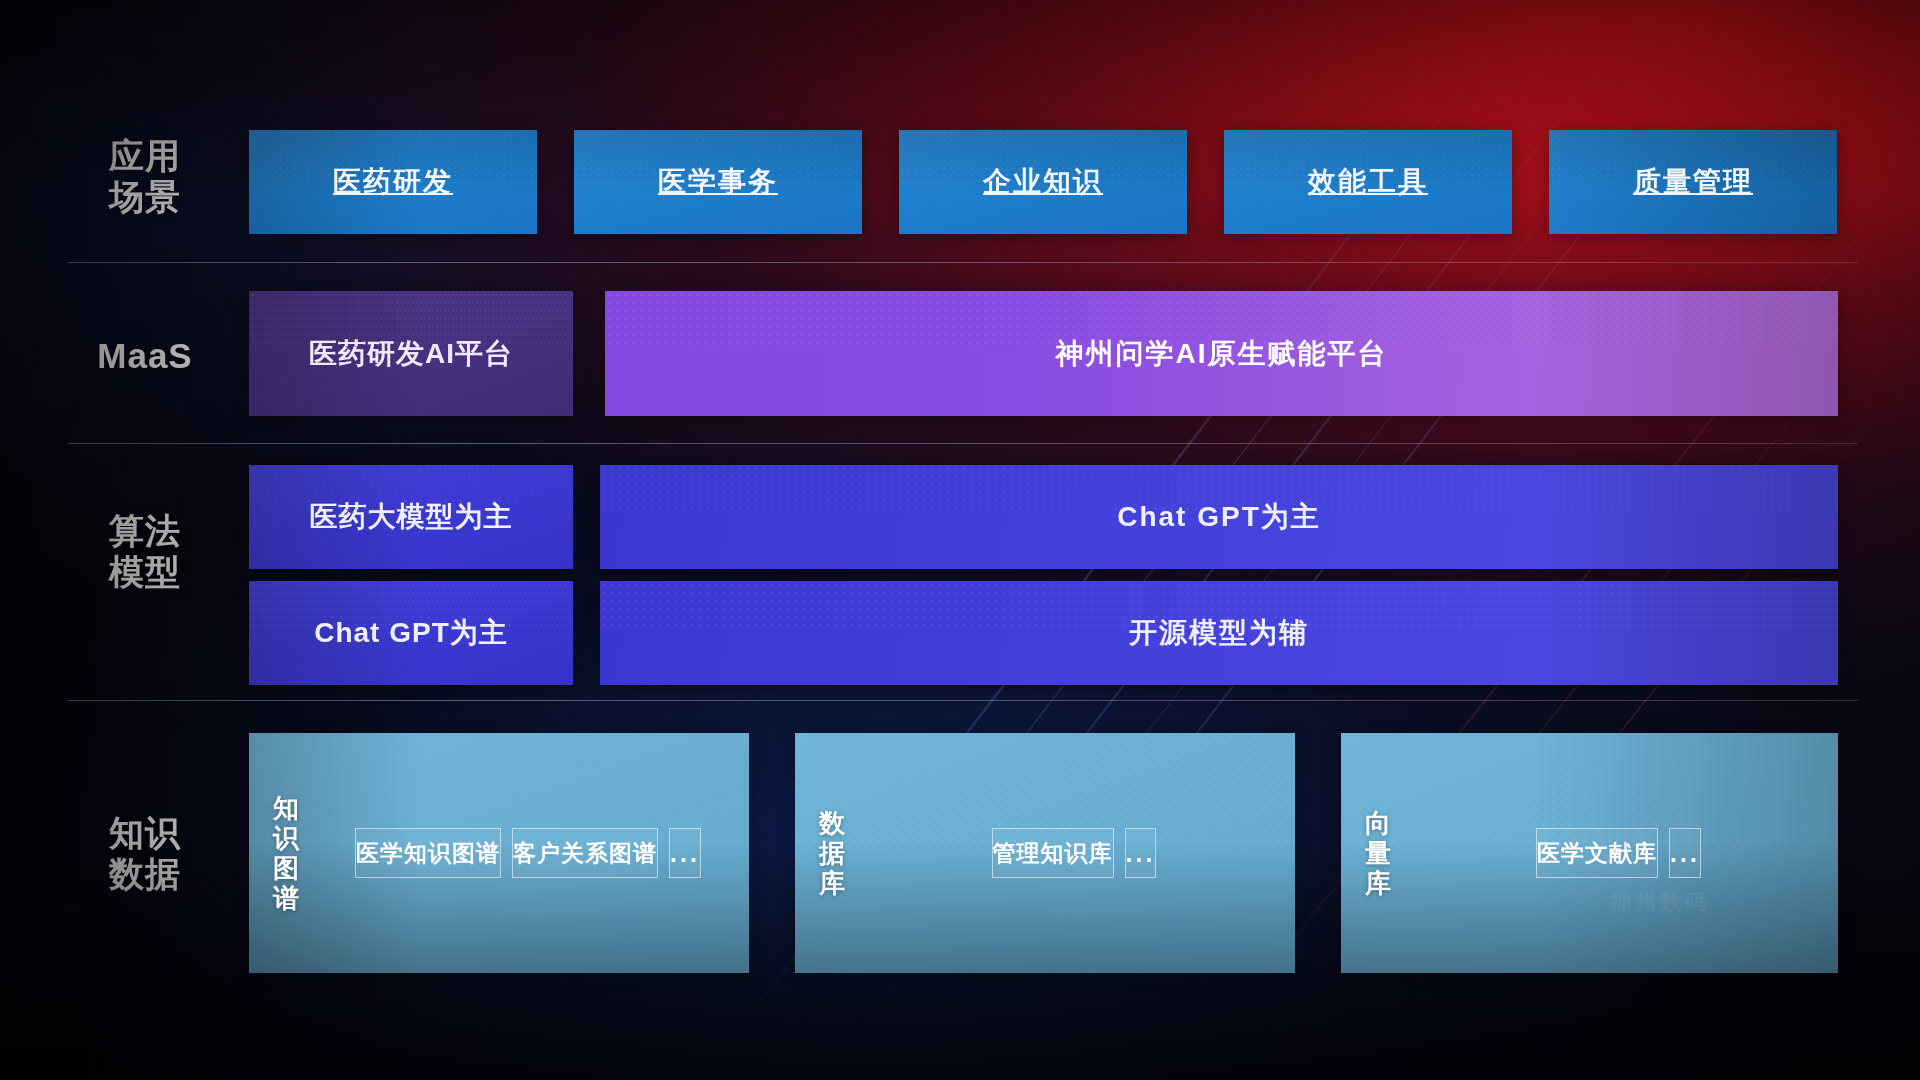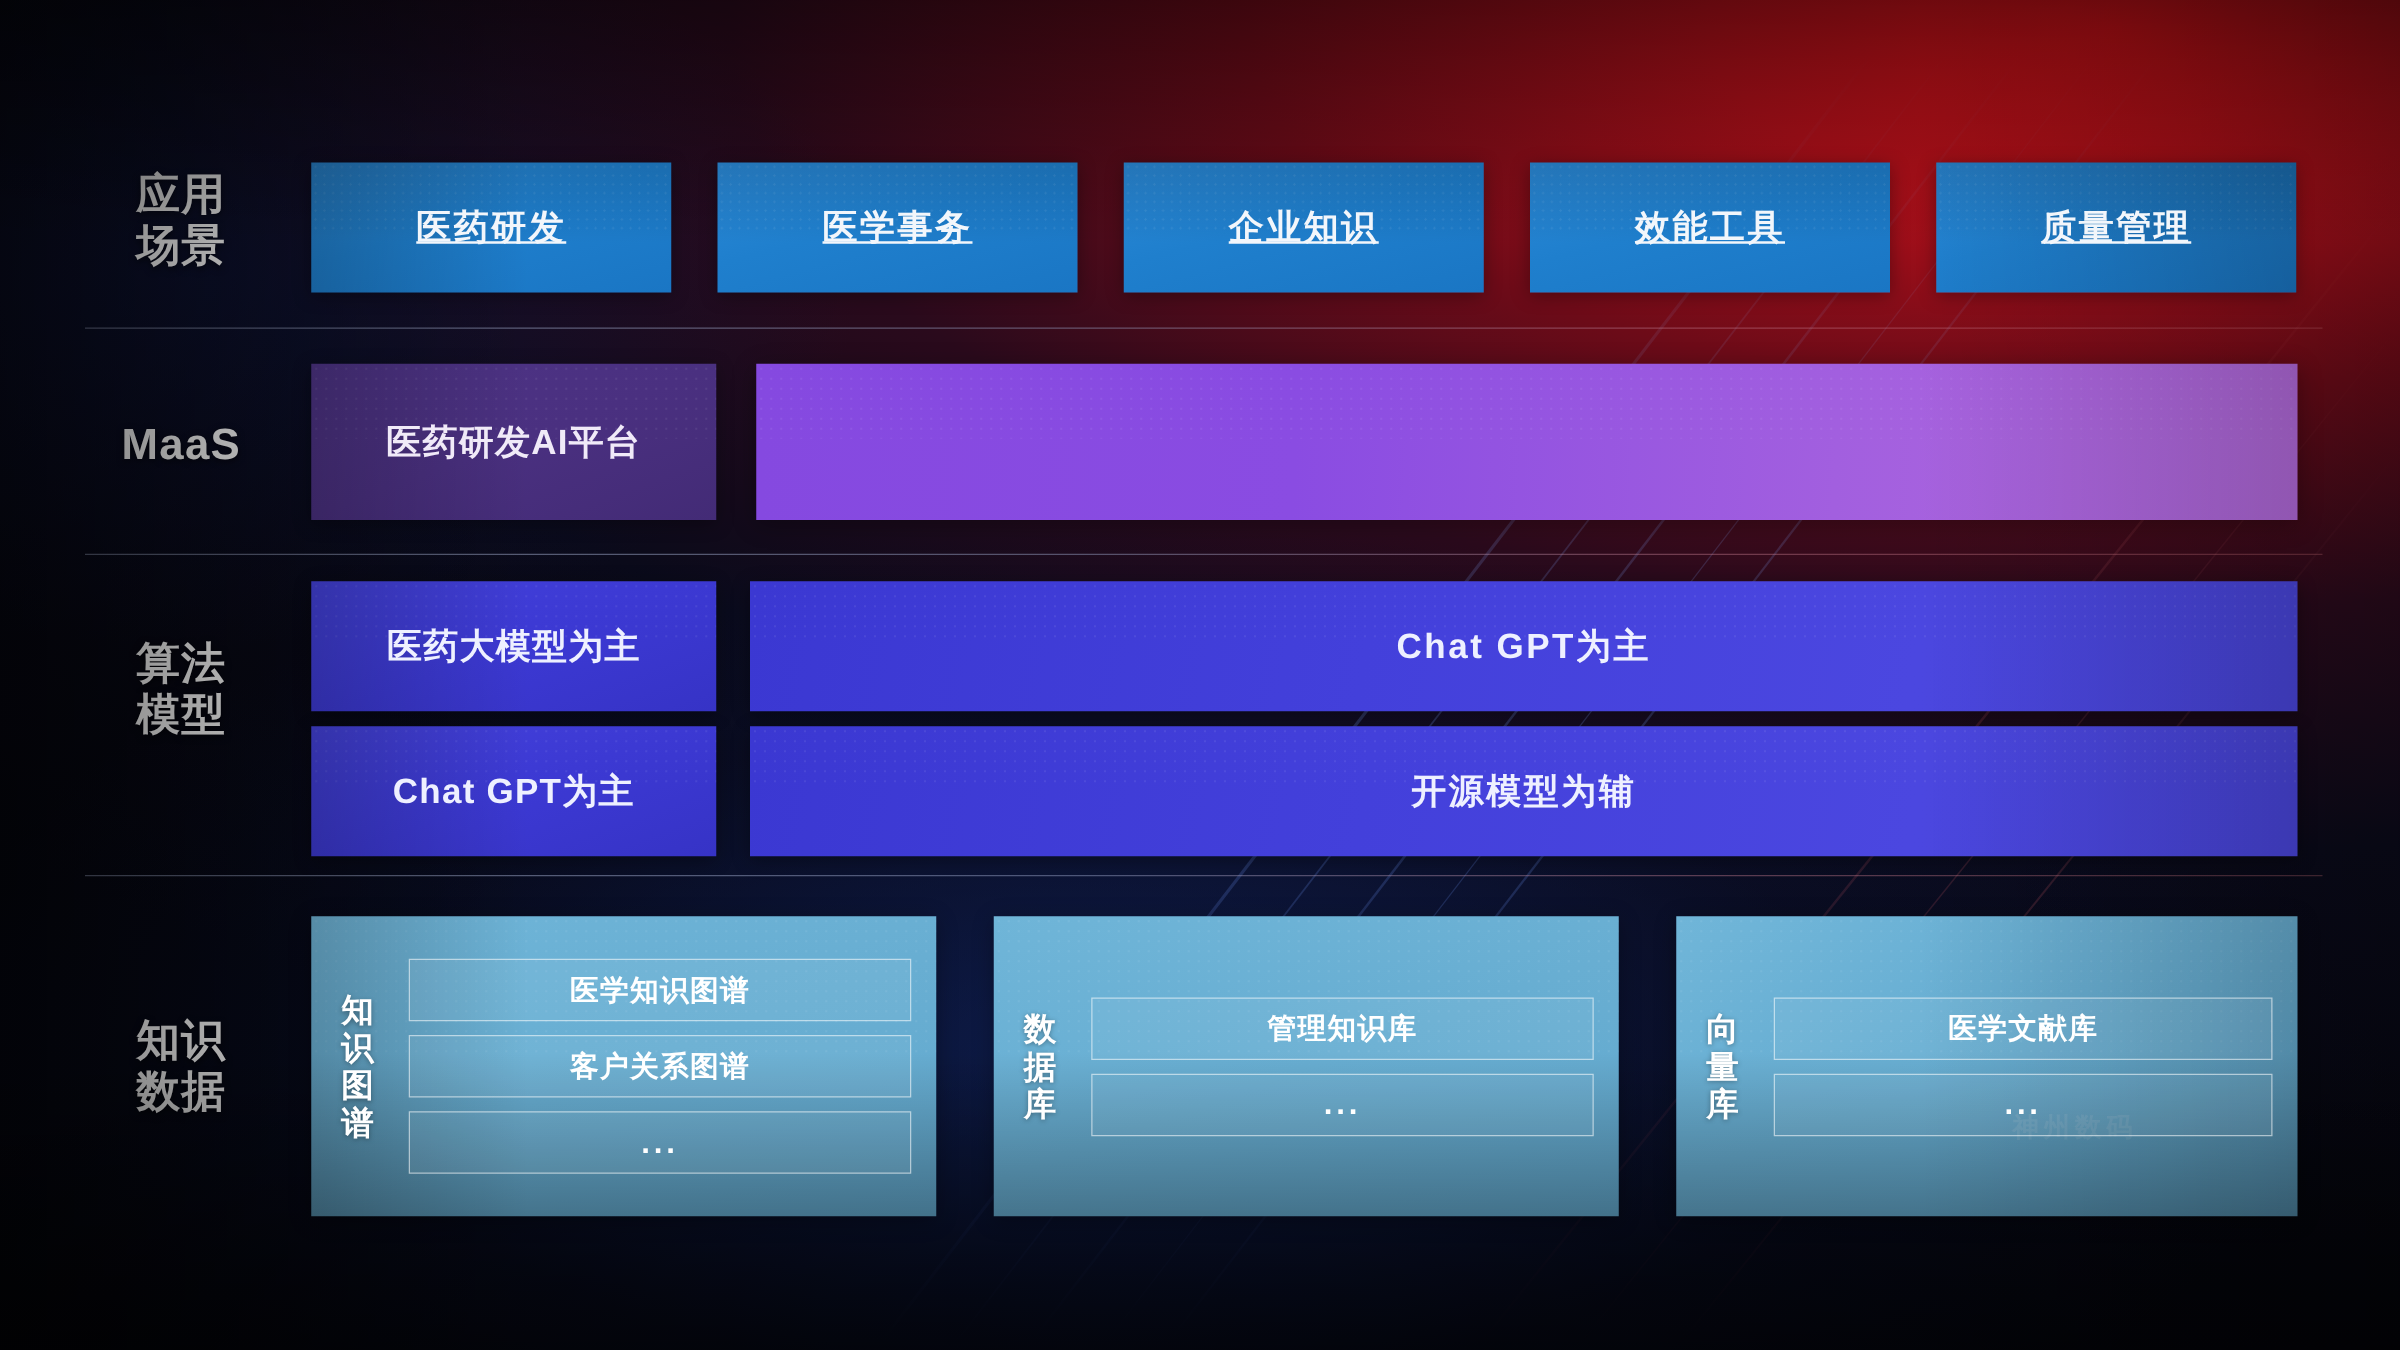--- a/index.html
+++ b/index.html
@@ -180,21 +180,21 @@
     font-weight: bold;
     line-height: 1.16;
     letter-spacing: 0;
     text-shadow: 0 1px 4px rgba(0,0,0,0.35);
     white-space: pre-line;
     position: relative; z-index: 2;
   }
   .kd-items {
     flex: 1 1 auto;
     display: flex;
-    flex-direction: column;
+    flex-direction: row;
     justify-content: center;
     gap: 11px;
     padding: 0 20px 0 4px;
     position: relative; z-index: 2;
   }
   .kd-item {
     height: 48px;
     border: 1px solid rgba(255,255,255,0.55);
     display: flex;
     align-items: center;
@@ -279,20 +279,21 @@
   <div class="divider" style="top:262px;"></div>
 
   <div class="row-label" style="left:50px; top:335px;">MaaS</div>
 
   <div class="maas-left">
     <div class="tier-dots"></div>
     <span>医药研发AI平台</span>
   </div>
   <div class="maas-right">
     <div class="tier-dots"></div>
+    <span>神州问学AI原生赋能平台</span>
   </div>
 
   <div class="divider" style="top:443px;"></div>
 
   <div class="row-label" style="left:50px; top:510px;">算法
 模型</div>
 
   <div class="algo-left" style="top:465px;">
     <div class="tier-dots"></div>
     <span>医药大模型为主</span>

